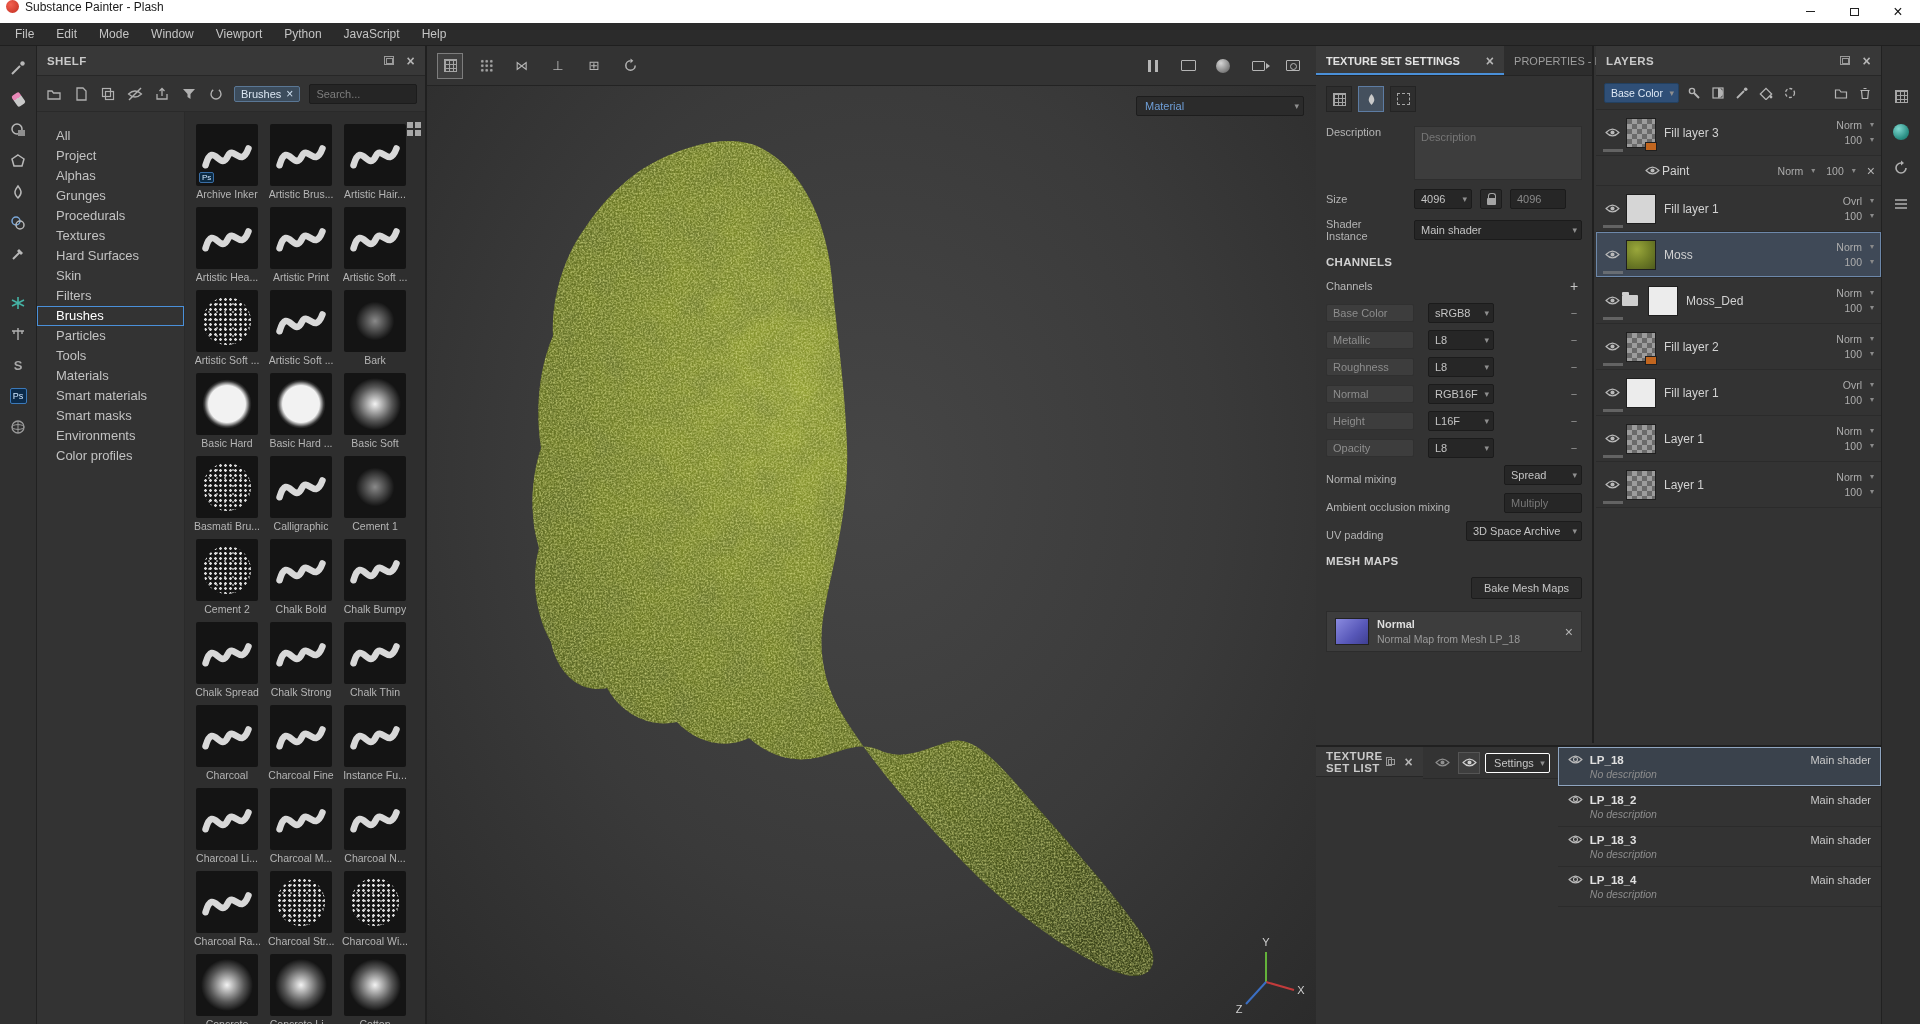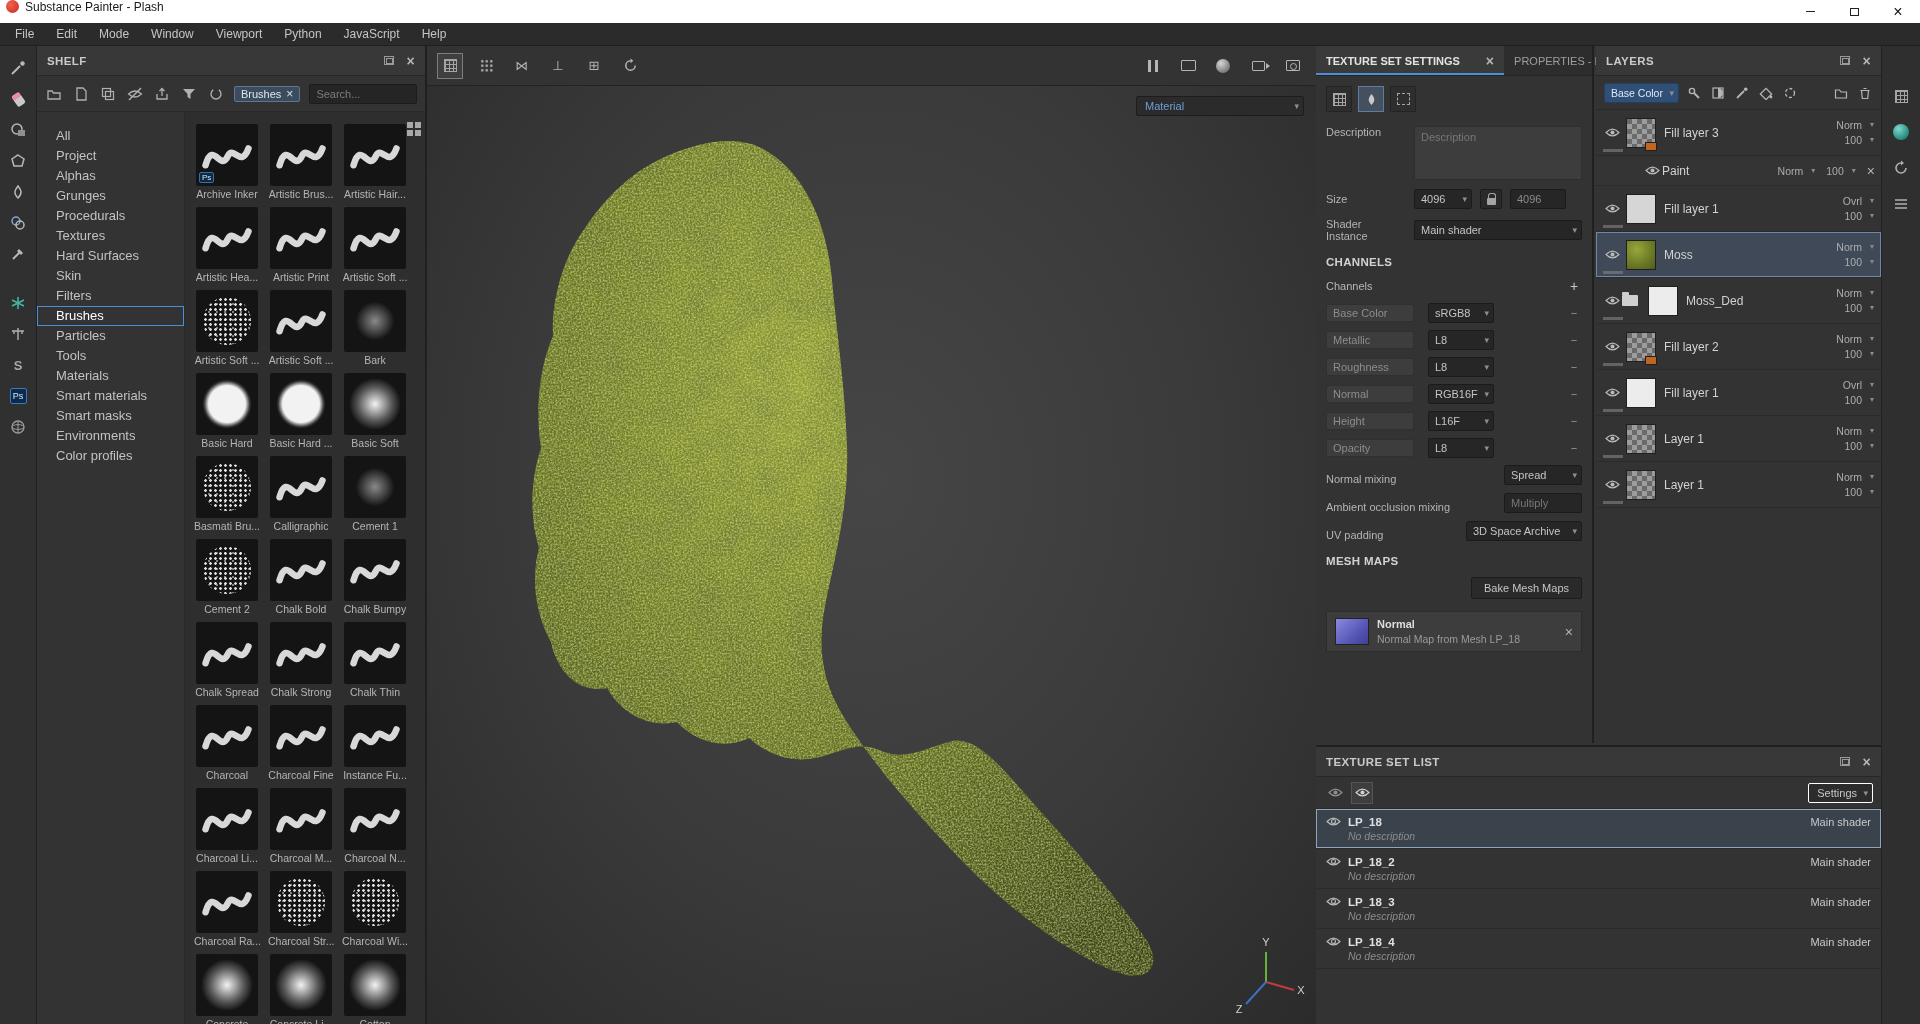--- a/index.html
+++ b/index.html
@@ -90,21 +90,21 @@
   .photo::after{content:"";position:absolute;left:3px;top:1.5px;width:5px;height:5px;border:1.5px solid #b5b5b5;border-radius:50%}
   .vp-canvas{position:relative;flex:1;background:radial-gradient(ellipse at 50% 42%,#464646 0%,#3a3a3a 55%,#2b2b2b 100%);overflow:hidden}
   .moss-svg{position:absolute;inset:0;width:100%;height:100%}
   .material-dd{position:absolute;top:10px;right:12px;width:168px;height:20px;background:#2b2b2b;border:1px solid #1d1d1d;color:#6f9fd8;font-size:11px;display:flex;align-items:center;padding-left:8px;border-radius:2px}
   .axis-gizmo{position:absolute;right:8px;bottom:4px}
 
   
   .right{width:604px;flex:none;position:relative;background:#333}
   .tss{position:absolute;left:0;top:0;width:278px;height:697px;border-right:2px solid #202020;display:flex;flex-direction:column;background:#333}
   .layers{position:absolute;left:280px;top:0;width:285px;height:697px;display:flex;flex-direction:column;background:#333}
-  .tsl{position:absolute;left:0;top:699px;width:565px;height:279px;border-top:2px solid #202020;display:flex;flex-direction:column;background:#333}
+  .tsl{position:absolute;left:0;top:699px;width:565px;height:279px;border-top:2px solid #202020;display:flex;flex-direction:row;background:#333}
   .right-rail{position:absolute;left:565px;top:0;width:39px;height:978px;background:#2f2f2f;border-left:1px solid #212121;display:flex;flex-direction:column;align-items:center;padding-top:40px;gap:16px}
   .rail-btn{width:22px;height:20px;display:flex;align-items:center;justify-content:center}
   .sphere-teal{width:16px;height:16px;border-radius:50%;background:radial-gradient(circle at 35% 30%,#7fd8cf,#2a8f84 65%,#1d6b62)}
 
   
   .tabs{display:flex;height:30px;flex:none;background:#2d2d2d;border-bottom:1px solid #242424}
   .tab{display:flex;align-items:center;gap:26px;padding:0 10px;font-size:11px;color:#9e9e9e;white-space:nowrap}
   .tab.active{background:#3a3a3a;color:#e2e2e2;font-weight:bold;box-shadow:inset 0 -2px 0 #4a90d9}
   .tss-body{flex:1;padding:10px 10px;overflow:hidden;font-size:11px;color:#b8b8b8}
   .icon-row{display:flex;gap:6px;margin-bottom:14px}

